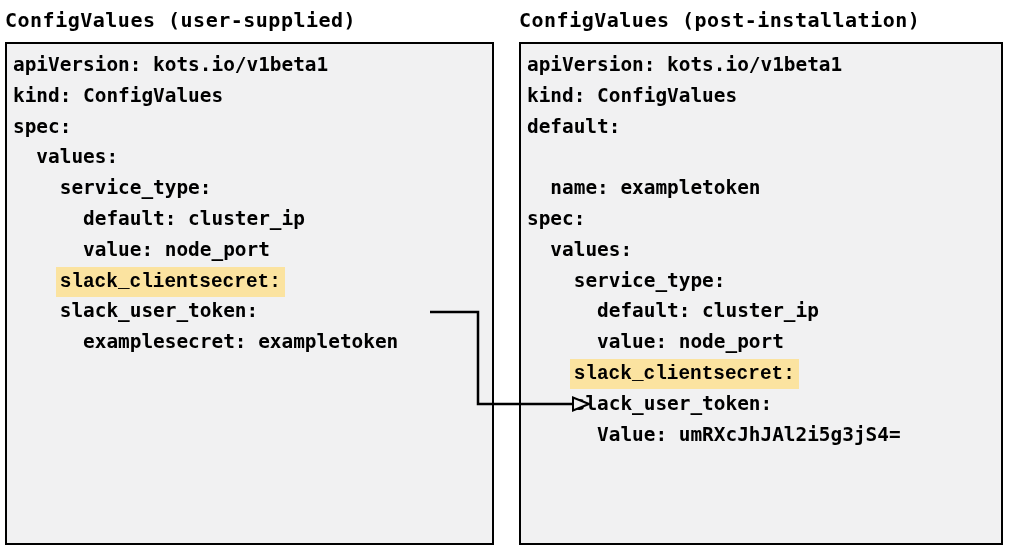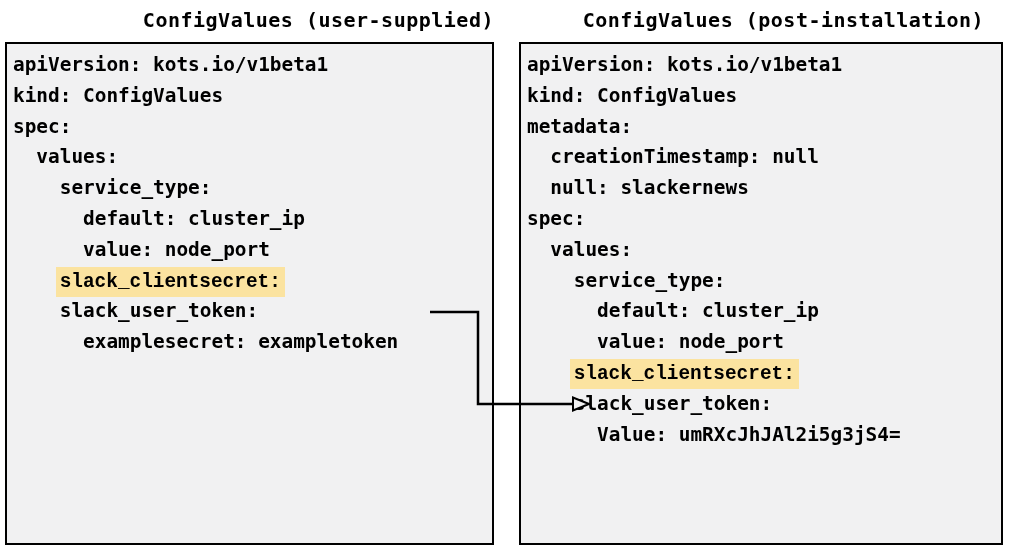--- a/index.html
+++ b/index.html
@@ -9,29 +9,29 @@
     width: 1019px;
     height: 559px;
     background: #ffffff;
     font-family: "DejaVu Sans Mono", "Liberation Mono", monospace;
     overflow: hidden;
   }
   .panel-title {
     position: absolute;
     top: 8px;
     height: 28px;
-    text-align: right;
+    text-align: left;
     font-size: 20px;
     font-weight: bold;
     color: #000000;
     letter-spacing: 0.5px;
     white-space: pre;
   }
   .panel-title.left  { left: 5px;   width: 489px; }
-  .panel-title.right { left: 500px; width: 484px; }
+  .panel-title.right { left: 519px; width: 484px; }
   .panel {
     position: absolute;
     top: 42px;
     height: 503px;
     background: #f1f1f2;
     border: 2px solid #000000;
     padding: 6px 6px 0 6px;
   }
   .panel.left  { left: 5px;   width: 489px; }
   .panel.right { left: 519px; width: 484px; }
@@ -75,23 +75,23 @@
     <div class="line"><span>      </span><span>default: cluster_ip</span></div>
     <div class="line"><span>      </span><span>value: node_port</span></div>
     <div class="line"><span>    </span><span class="hl">slack_clientsecret:</span></div>
     <div class="line"><span>    </span><span>slack_user_token:</span></div>
     <div class="line"><span>      </span><span>examplesecret: exampletoken</span></div>
   </div>
 
   <div class="panel right">
     <div class="line"><span></span><span>apiVersion: kots.io/v1beta1</span></div>
     <div class="line"><span></span><span>kind: ConfigValues</span></div>
-    <div class="line"><span></span><span>metadata:</span></div>
-    <div class="line"><span>  </span><span>creationTimestamp: null</span></div>
-    <div class="line"><span>  </span><span>null: slackernews</span></div>
+    <div class="line"><span></span><span>default:</span></div>
+    <div class="line"><span>  </span></div>
+    <div class="line"><span>  </span><span>name: exampletoken</span></div>
     <div class="line"><span></span><span>spec:</span></div>
     <div class="line"><span>  </span><span>values:</span></div>
     <div class="line"><span>    </span><span>service_type:</span></div>
     <div class="line"><span>      </span><span>default: cluster_ip</span></div>
     <div class="line"><span>      </span><span>value: node_port</span></div>
     <div class="line"><span>    </span><span class="hl">slack_clientsecret:</span></div>
     <div class="line"><span>    </span><span>slack_user_token:</span></div>
     <div class="line"><span>      </span><span>Value: umRXcJhJAl2i5g3jS4=</span></div>
   </div>
 

